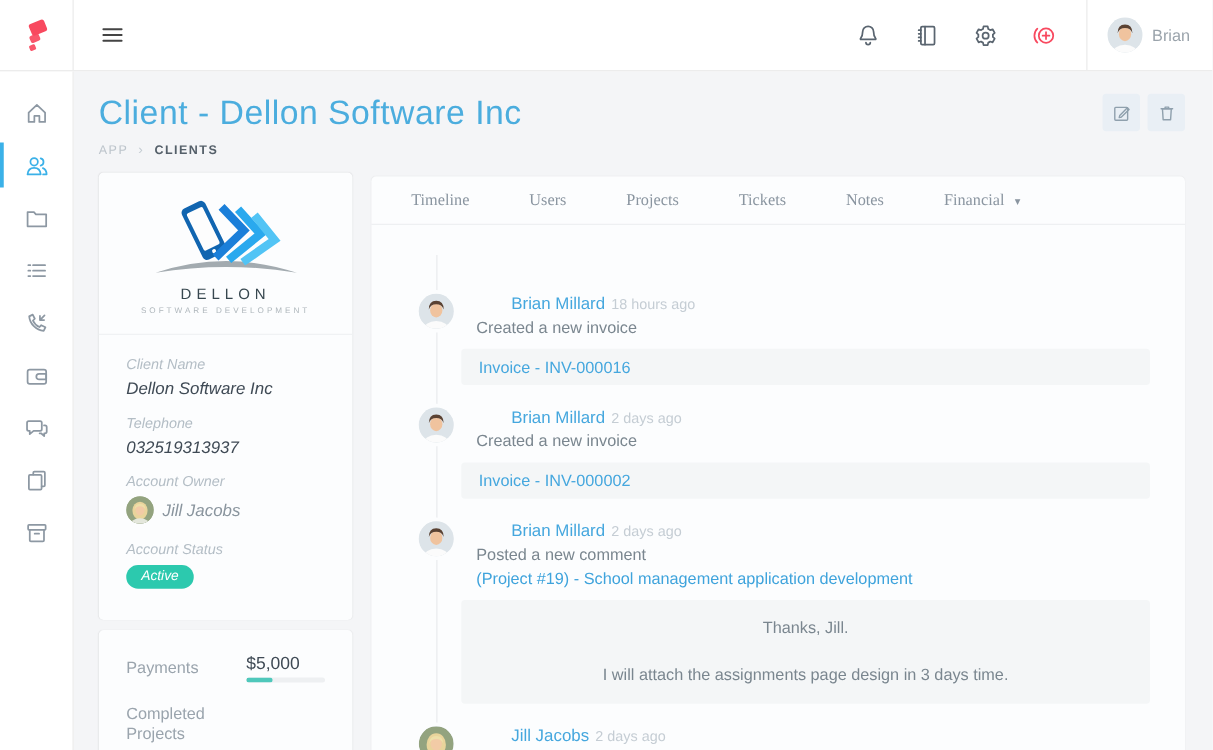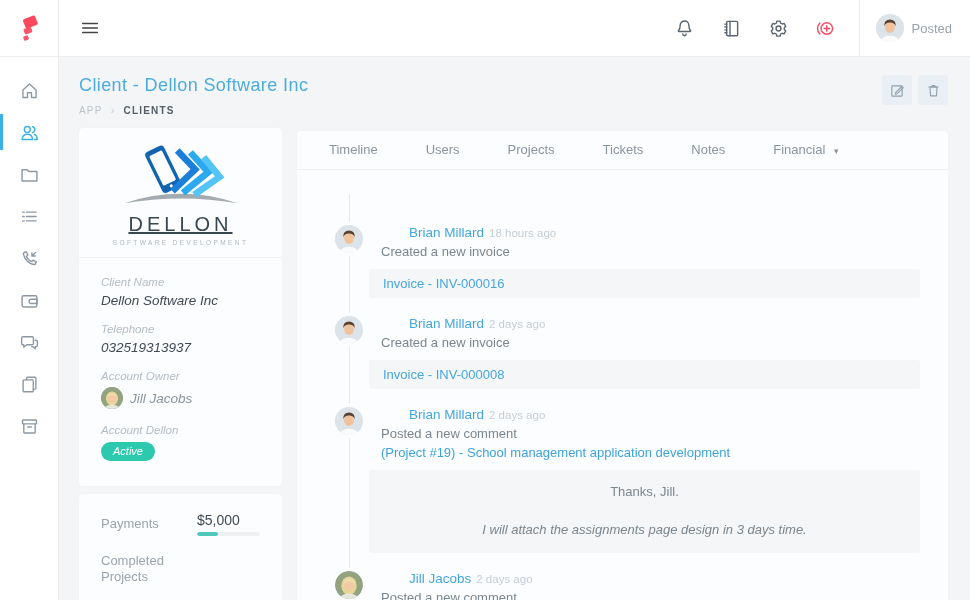--- a/index.html
+++ b/index.html
@@ -27,38 +27,38 @@
   .sidebar { width:59px; background:#fff; border-right:1px solid #ececec; padding-top:12px; flex:none; }
   .side-item { position:relative; height:42px; display:flex; align-items:center; justify-content:center;
     color:#8d98a3; cursor:pointer; }
   .side-item svg { width:21px; height:21px; }
   .side-item.active::before { content:""; position:absolute; left:0; top:3px; bottom:3px; width:3px;
     background:#3bb1e8; }
   .main { flex:1; overflow:hidden; }
 
   
   .page-header { padding:18px 22px 0 20px; display:flex; align-items:flex-start; }
-  .page-title { color:#4badde; font-size:18px; font-weight:500; letter-spacing:.4px; }
+  .page-title { color:#4badde; font-size:27px; font-weight:500; letter-spacing:.4px; }
   .breadcrumb { margin-top:8px; font-size:10px; letter-spacing:1.2px; color:#bcc4cb;
     display:flex; align-items:center; gap:8px; }
   .breadcrumb .crumb-current { color:#55606a; font-weight:bold; }
   .breadcrumb .crumb-sep { color:#c4ccd2; font-size:11px; }
   .header-actions { margin-left:auto; display:flex; gap:6px; }
   .icon-btn { width:30px; height:30px; border-radius:3px; background:#e9eff5; border:none;
     display:flex; align-items:center; justify-content:center; color:#8fa0ad; cursor:pointer; }
   .icon-btn svg { width:17px; height:17px; }
 
   
   .content { display:flex; gap:15px; padding:12px 22px 0 20px; align-items:flex-start; }
   .card { background:#fcfdfe; border-radius:4px; box-shadow:0 0 1px rgba(0,0,0,.08); }
   .left-col { width:203px; flex:none; }
 
   .logo-section { height:130px; border-bottom:1px solid #f0f2f4; display:flex; flex-direction:column;
     align-items:center; justify-content:center; }
-  .logo-name { font-size:20px; letter-spacing:4px; color:#37474f; margin-top:2px;text-decoration:underline; }
+  .logo-name { font-size:12px; letter-spacing:4px; color:#37474f; margin-top:2px; }
   .logo-tagline { font-size:6.5px; letter-spacing:2.4px; color:#aeb6bb; margin-top:3px; }
 
   .fields { padding:18px 22px 10px; }
   .field { margin-bottom:15px;font-style:italic; }
   .field-label { font-size:11.5px; color:#b3bdc5; margin-bottom:5px; }
   .field-value { font-size:13.5px; color:#3f4a55; }
   .owner-row { display:flex; align-items:center; gap:7px; }
   .avatar-xs { width:22px; height:22px; border-radius:50%; overflow:hidden; flex:none; background:#98a883; }
   .owner-name { font-size:13.5px; color:#8a959e; }
   .badge { display:inline-block; color:#fff; font-size:11px; padding:3px 12px 4px; border-radius:11px; }
@@ -66,38 +66,38 @@
   .stats-card { margin-top:8px; padding:18px 22px 14px; height:230px; }
   .stat-row { display:flex; align-items:center; margin-bottom:17px; }
   .stat-label { width:96px; flex:none; font-size:13px; color:#9aa4ad; line-height:1.25; }
   .stat-right { flex:1; }
   .stat-value { font-size:14px; color:#3f4a55; margin-bottom:4px; }
   .stat-track { height:4px; background:#eef0f2; border-radius:2px; overflow:hidden; }
   .stat-fill { height:100%; border-radius:2px; }
 
   .right-col { flex:1; margin-top:3px; height:560px; display:flex; flex-direction:column; }
   .tabs { display:flex; height:39px; border-bottom:1px solid #eef0f2; padding:0 8px; flex:none; }
-  .tab { padding:0 24px; line-height:38px; font-size:13px; color:#8a95a0; cursor:pointer; white-space:nowrap; }
+  .tab { padding:0 24px; line-height:38px; font-size:13px; color:#8a95a0; cursor:pointer; white-space:nowrap;font-family:Liberation Serif, serif; }
   .tab .caret { font-size:9px; margin-left:5px; color:#8a95a0; }
 
   .timeline { position:relative; padding:55px 28px 10px 38px; flex:1; }
   .timeline::before { content:""; position:absolute; left:52px; top:24px; bottom:0; width:1px; background:#e9ebee; }
   .t-entry { position:relative; padding-left:46px; margin-bottom:18px; }
   .t-avatar { position:absolute; left:0; top:0; width:28px; height:28px; border-radius:50%;
     overflow:hidden; background:#e3e9ed; box-shadow:0 0 0 3px #fcfdfe; }
   .t-head { font-size:13.5px;margin-left:28px; }
   .t-user { color:#45a7de; font-weight:500; text-decoration:none; cursor:pointer; }
   .t-time { color:#c5cdd4; font-size:11.5px; margin-left:5px; }
   .t-action { font-size:13px; color:#7a868f; margin-top:4px; }
   .t-plink { display:block; font-size:13px; color:#3ea3dc; margin-top:4px; text-decoration:none; cursor:pointer; }
   .t-box { margin:10px 0 0 -12px; background:#f4f6f7; border-radius:3px; padding:7px 14px;
     font-size:13px; color:#45a7de; cursor:pointer; }
   .t-comment { padding:13px 16px; color:#7a868f; cursor:default; }
   .t-comment p { margin:0; line-height:1.45;text-align:center; }
-  .t-comment p + p { margin-top:19px;font-style:italic; }
+  .t-comment p + p { margin-top:19px; }
 </style>
 </head>
 <body>
 
 <header class="topbar">
   <div class="logo-box">
     <svg width="26" height="26" viewBox="0 0 26 26">
       <g transform="rotate(-22 13 13)" fill="#f8495f">
         <rect x="10" y="3" width="13" height="10" rx="2"></rect>
         <rect x="7" y="12" width="8" height="6" rx="1.5" opacity="0.92"></rect>
@@ -139,21 +139,21 @@
           </svg>
         </div>
       </div>
     <div class="topbar-user">
       <span class="avatar-sm"><svg viewBox="0 0 40 40" width="100%" height="100%">
             <circle cx="20" cy="20" r="20" fill="#dde4e9"></circle>
             <ellipse cx="20" cy="19" rx="7" ry="8" fill="#f0c39e"></ellipse>
             <path d="M11.5 18q0-10 8.5-10t8.5 10q-2-6-8.5-6t-8.5 6z" fill="#5a4233"></path>
             <ellipse cx="20" cy="42" rx="15" ry="11" fill="#fbfbfb"></ellipse>
           </svg></span>
-      <span class="topbar-user-name">Posted</span>
+      <span class="topbar-user-name">Brian</span>
     </div>
   </div>
 </header>
 
 <div class="app">
 
   <nav class="sidebar">
       <div class="side-item">
         <span style="display:flex">
           <svg viewBox="0 0 24 24" fill="none" stroke="currentColor" stroke-width="1.6" stroke-linecap="round" stroke-linejoin="round">
@@ -295,21 +295,21 @@
                       <circle cx="20" cy="20" r="20" fill="#93a37f"></circle>
                       <ellipse cx="20" cy="21" rx="11" ry="13" fill="#e9d49b"></ellipse>
                       <ellipse cx="20" cy="20" rx="6.5" ry="7.5" fill="#f2cba6"></ellipse>
                       <path d="M12 20q0-9 8-9t8 9q-2-5.5-8-5.5T12 20z" fill="#eedfa9"></path>
                       <ellipse cx="20" cy="43" rx="15" ry="11" fill="#e4e7dc"></ellipse>
                     </svg></span>
                 <span class="owner-name">Jill Jacobs</span>
               </div>
             </div>
             <div class="field">
-              <div class="field-label">Account Dellon</div>
+              <div class="field-label">Account Status</div>
               <span class="badge" style="background: rgb(44, 201, 174);">Active</span>
             </div>
           </div>
         </div>
 
         <div class="card stats-card">
             <div class="stat-row">
               <div class="stat-label">Payments</div>
               <div class="stat-right">
                 <div class="stat-value">$5,000</div>
@@ -347,21 +347,21 @@
             </div>
             <div class="t-entry">
               <div class="t-avatar"><svg viewBox="0 0 40 40" width="100%" height="100%">
                   <circle cx="20" cy="20" r="20" fill="#dde4e9"></circle>
                   <ellipse cx="20" cy="19" rx="7" ry="8" fill="#f0c39e"></ellipse>
                   <path d="M11.5 18q0-10 8.5-10t8.5 10q-2-6-8.5-6t-8.5 6z" fill="#5a4233"></path>
                   <ellipse cx="20" cy="42" rx="15" ry="11" fill="#fbfbfb"></ellipse>
                 </svg></div>
               <div class="t-head"><a class="t-user">Brian Millard</a><span class="t-time">2 days ago</span></div>
               <div class="t-action">Created a new invoice</div>
-              <div class="t-box">Invoice - INV-000008</div>
+              <div class="t-box">Invoice - INV-000002</div>
             </div>
             <div class="t-entry">
               <div class="t-avatar"><svg viewBox="0 0 40 40" width="100%" height="100%">
                   <circle cx="20" cy="20" r="20" fill="#dde4e9"></circle>
                   <ellipse cx="20" cy="19" rx="7" ry="8" fill="#f0c39e"></ellipse>
                   <path d="M11.5 18q0-10 8.5-10t8.5 10q-2-6-8.5-6t-8.5 6z" fill="#5a4233"></path>
                   <ellipse cx="20" cy="42" rx="15" ry="11" fill="#fbfbfb"></ellipse>
                 </svg></div>
               <div class="t-head"><a class="t-user">Brian Millard</a><span class="t-time">2 days ago</span></div>
               <div class="t-action">Posted a new comment</div>

